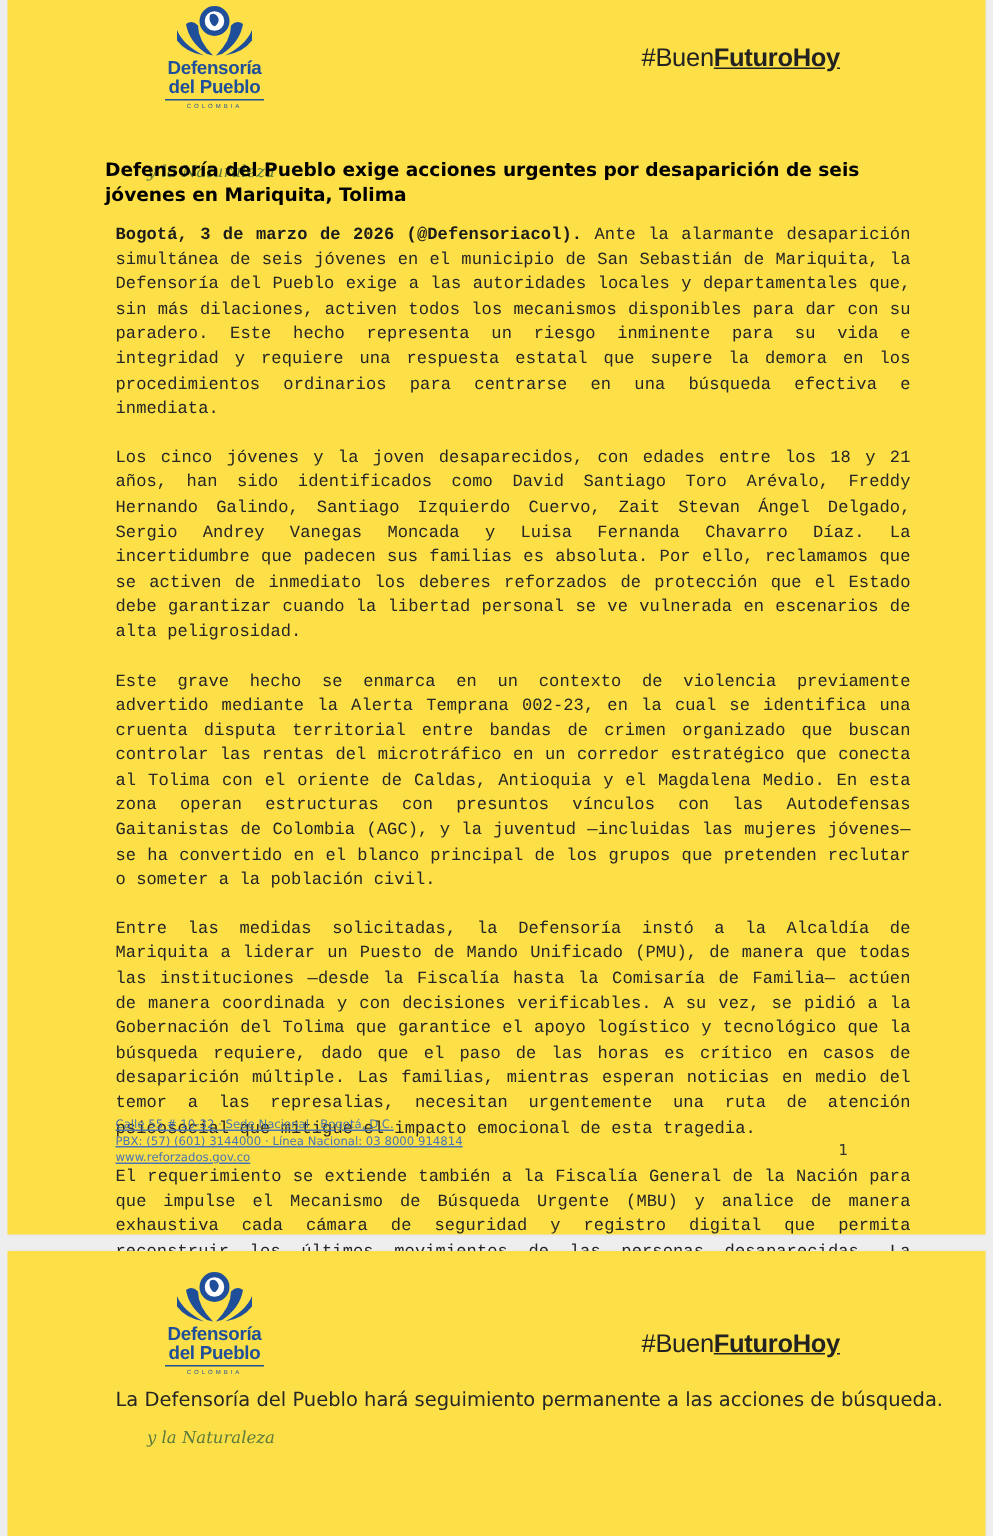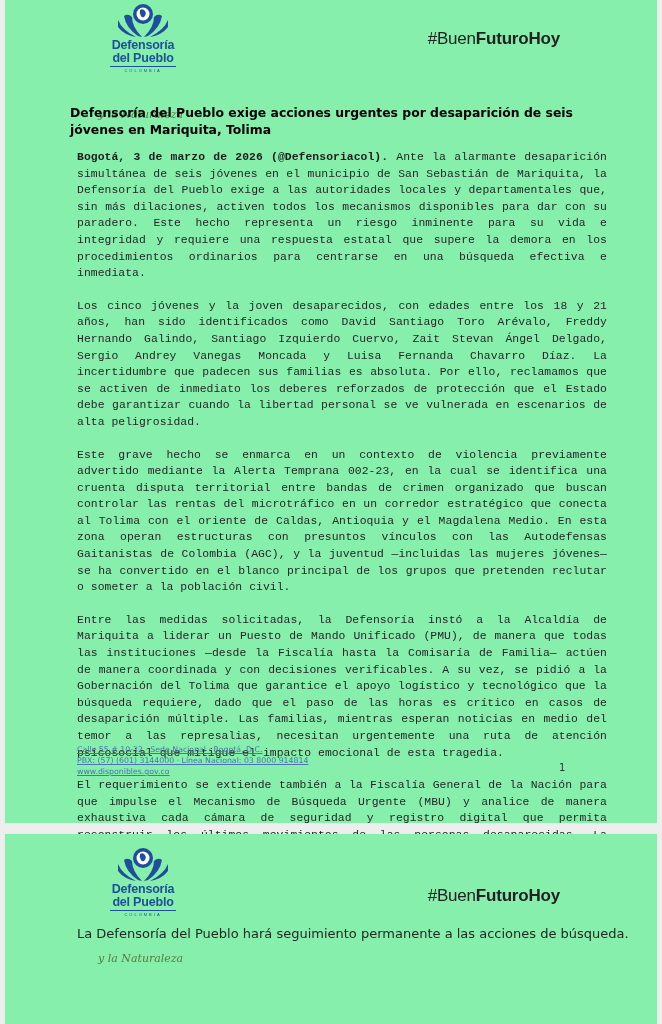--- a/index.html
+++ b/index.html
@@ -4,21 +4,21 @@
 <style>
   html, body { margin: 0; padding: 0; }
   body {
     width: 662px; height: 1024px; overflow: hidden;
     background: #eeeeee;
     font-family: "DejaVu Sans", sans-serif;
     position: relative;
   }
   .page {
     position: absolute; left: 5px; width: 652px;
-    background: #86efac;
+    background: #fde047;
     box-shadow: 0 0 2px rgba(0,0,0,0.06);
   }
   #page1 { top: 0; height: 823px; }
   #page2 { top: 834px; height: 200px; }
 
   .logo { position: absolute; left: 75px; width: 140px; height: 95px; }
   #page1 .logo { top: 0; }
   #page2 .logo { top: 10px; }
   .logo svg { display: block; }
   .logo-text1, .logo-text2 {
@@ -40,21 +40,21 @@
     margin-top: 36px;
   }
 
   .hashtag {
     position: absolute; right: 97px;
     font-family: "Liberation Sans", sans-serif; font-size: 17px; color: #222;
     letter-spacing: -0.2px;
   }
   #page1 .hashtag { top: 29px; }
   #page2 .hashtag { top: 52px; }
-  .hashtag b { font-weight: bold; }
+  .hashtag b { font-weight: bold; text-decoration: underline; }
 
   .title {
     position: absolute; top: 104px; left: 70px; width: 540px;
     text-align: left; font-weight: bold; font-size: 12.4px; line-height: 17px;
     color: #000000;
   }
 
   .body-text {
     position: absolute; left: 77px; width: 530px;
     font-size: 11.4px; line-height: 16.6px; color: #262626;
@@ -107,21 +107,21 @@
   <p><b>Bogotá, 3 de marzo de 2026 (@Defensoriacol).</b><span> Ante la alarmante desaparición simultánea de seis jóvenes en el municipio de San Sebastián de Mariquita, la Defensoría del Pueblo exige a las autoridades locales y departamentales que, sin más dilaciones, activen todos los mecanismos disponibles para dar con su paradero. Este hecho representa un riesgo inminente para su vida e integridad y requiere una respuesta estatal que supere la demora en los procedimientos ordinarios para centrarse en una búsqueda efectiva e inmediata.</span></p>
   <p>Los cinco jóvenes y la joven desaparecidos, con edades entre los 18 y 21 años, han sido identificados como David Santiago Toro Arévalo, Freddy Hernando Galindo, Santiago Izquierdo Cuervo, Zait Stevan Ángel Delgado, Sergio Andrey Vanegas Moncada y Luisa Fernanda Chavarro Díaz. La incertidumbre que padecen sus familias es absoluta. Por ello, reclamamos que se activen de inmediato los deberes reforzados de protección que el Estado debe garantizar cuando la libertad personal se ve vulnerada en escenarios de alta peligrosidad.</p>
   <p>Este grave hecho se enmarca en un contexto de violencia previamente advertido mediante la Alerta Temprana 002-23, en la cual se identifica una cruenta disputa territorial entre bandas de crimen organizado que buscan controlar las rentas del microtráfico en un corredor estratégico que conecta al Tolima con el oriente de Caldas, Antioquia y el Magdalena Medio. En esta zona operan estructuras con presuntos vínculos con las Autodefensas Gaitanistas de Colombia (AGC), y la juventud —incluidas las mujeres jóvenes— se ha convertido en el blanco principal de los grupos que pretenden reclutar o someter a la población civil.</p>
   <p>Entre las medidas solicitadas, la Defensoría instó a la Alcaldía de Mariquita a liderar un Puesto de Mando Unificado (PMU), de manera que todas las instituciones —desde la Fiscalía hasta la Comisaría de Familia— actúen de manera coordinada y con decisiones verificables. A su vez, se pidió a la Gobernación del Tolima que garantice el apoyo logístico y tecnológico que la búsqueda requiere, dado que el paso de las horas es crítico en casos de desaparición múltiple. Las familias, mientras esperan noticias en medio del temor a las represalias, necesitan urgentemente una ruta de atención psicosocial que mitigue el impacto emocional de esta tragedia.</p>
   <p>El requerimiento se extiende también a la Fiscalía General de la Nación para que impulse el Mecanismo de Búsqueda Urgente (MBU) y analice de manera exhaustiva cada cámara de seguridad y registro digital que permita reconstruir los últimos movimientos de las personas desaparecidas. La Policía Departamental, por su parte, debe desplegar patrullajes focalizados tanto en áreas urbanas como rurales, sin sesgos que desvíen las hipótesis investigativas del entorno de violencia criminal previamente advertido.</p>
 </div>
 
 <div class="footer">
   <div>Calle 55 # 10-32 · Sede Nacional · Bogotá, D.C.</div>
   <div>PBX: (57) (601) 3144000 · Línea Nacional: 03 8000 914814</div>
-  <div>www.disponibles.gov.co</div>
+  <div>www.reforzados.gov.co</div>
 </div>
 <div class="page-number">1</div>
 
 <div class="page" id="page2">
   <div class="logo">
     <svg width="140" height="40" viewBox="0 0 140 40">
       <circle cx="63" cy="14" r="10" fill="#1f4e9a"></circle>
       <circle cx="63" cy="14" r="6.5" fill="#ffffff"></circle>
       <path d="M60 10 q3 -2 5 1 q2 3 -1 6 q-2 1 -3 -1 q-2 -3 -1 -6z" fill="#1f4e9a"></path>
       <path d="M44 16 q2 12 14 20 l4 1 q-10 -10 -10 -20 q-4 -4 -8 -1z" fill="#1f4e9a"></path>

